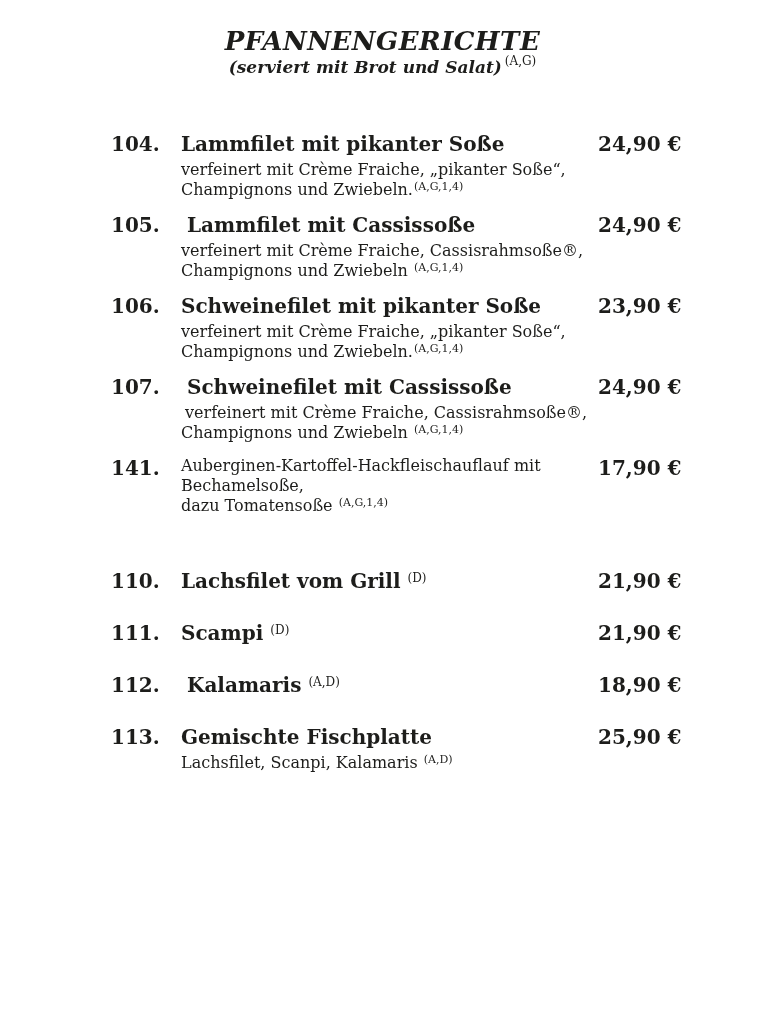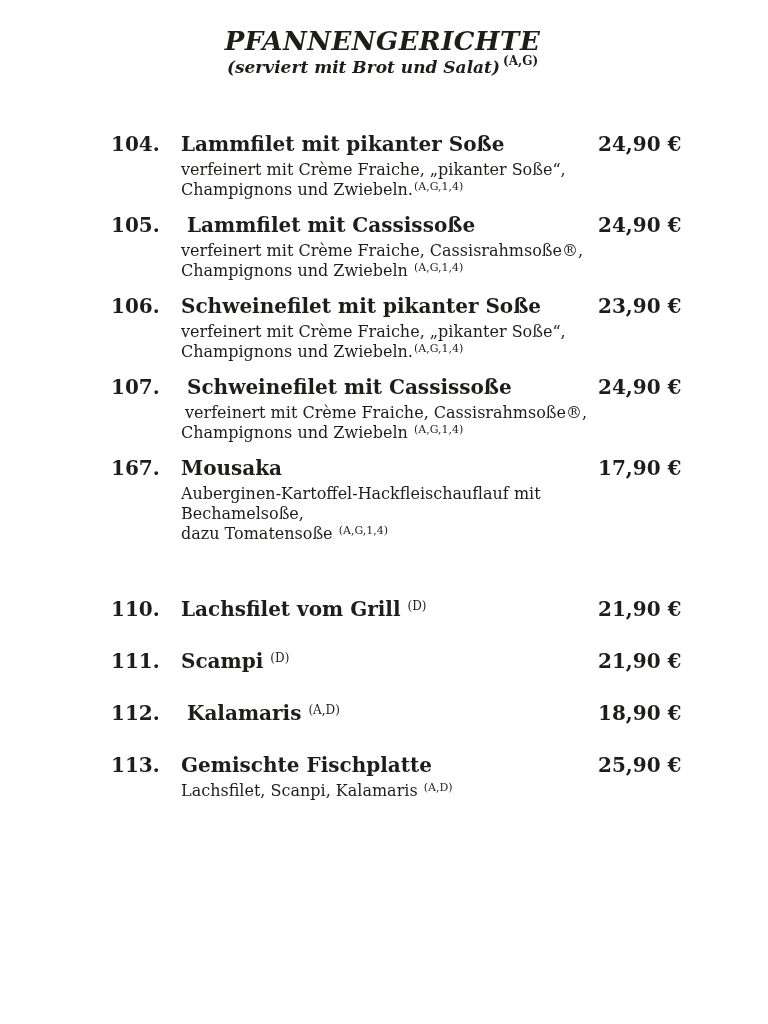--- a/index.html
+++ b/index.html
@@ -32,21 +32,21 @@
     letter-spacing: 0.5px;
   }
   .section-subtitle {
     font-size: 17px;
     font-weight: bold;
     font-style: italic;
     line-height: 22px;
   }
   .subtitle-sup {
     font-style: normal;
-    font-weight: bold;
+    font-weight: normal;
     font-size: 12px;
     position: relative;
     top: -8px;
     margin-left: 3px;
   }
   .items {
     margin-top: 50px;
   }
   .items.fish {
     margin-top: 35px;
@@ -167,23 +167,22 @@
         <div><span class="item-title indent-sm">Schweinefilet mit Cassissoße</span></div>
         <div class="item-desc">
           <span class="indent-xs">verfeinert mit Crème Fraiche, Cassisrahmsoße®,</span><br>
           <span>Champignons und Zwiebeln</span> <span class="desc-sup">(A,G,1,4)</span>
         </div>
       </div>
       <div class="item-price">24,90 €</div>
     </div>
 
     <div class="item">
-      <div class="item-num">167.</div>
-      <div class="item-body">
-        <div><span class="item-title">Mousaka</span></div>
+      <div class="item-num">141.</div>
+      <div class="item-body">
         <div class="item-desc">
           <span>Auberginen-Kartoffel-Hackfleischauflauf mit Bechamelsoße,</span><br>
           <span>dazu Tomatensoße</span> <span class="desc-sup">(A,G,1,4)</span>
         </div>
       </div>
       <div class="item-price">17,90 €</div>
     </div>
 
   </div>
 

